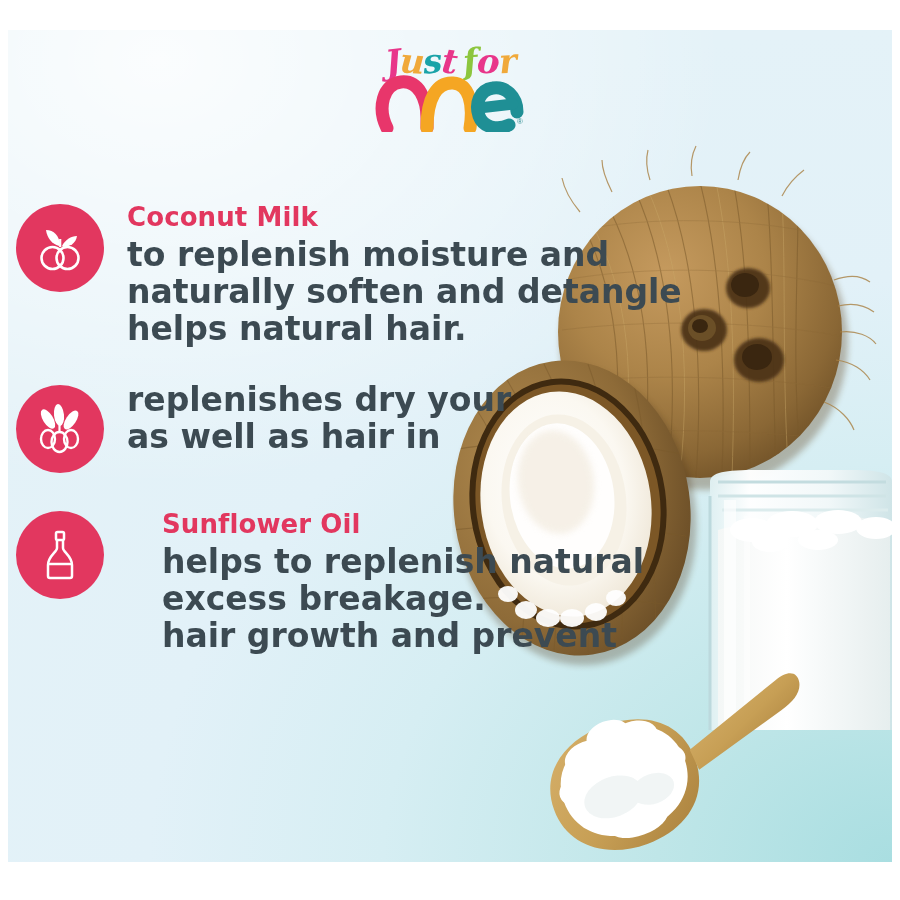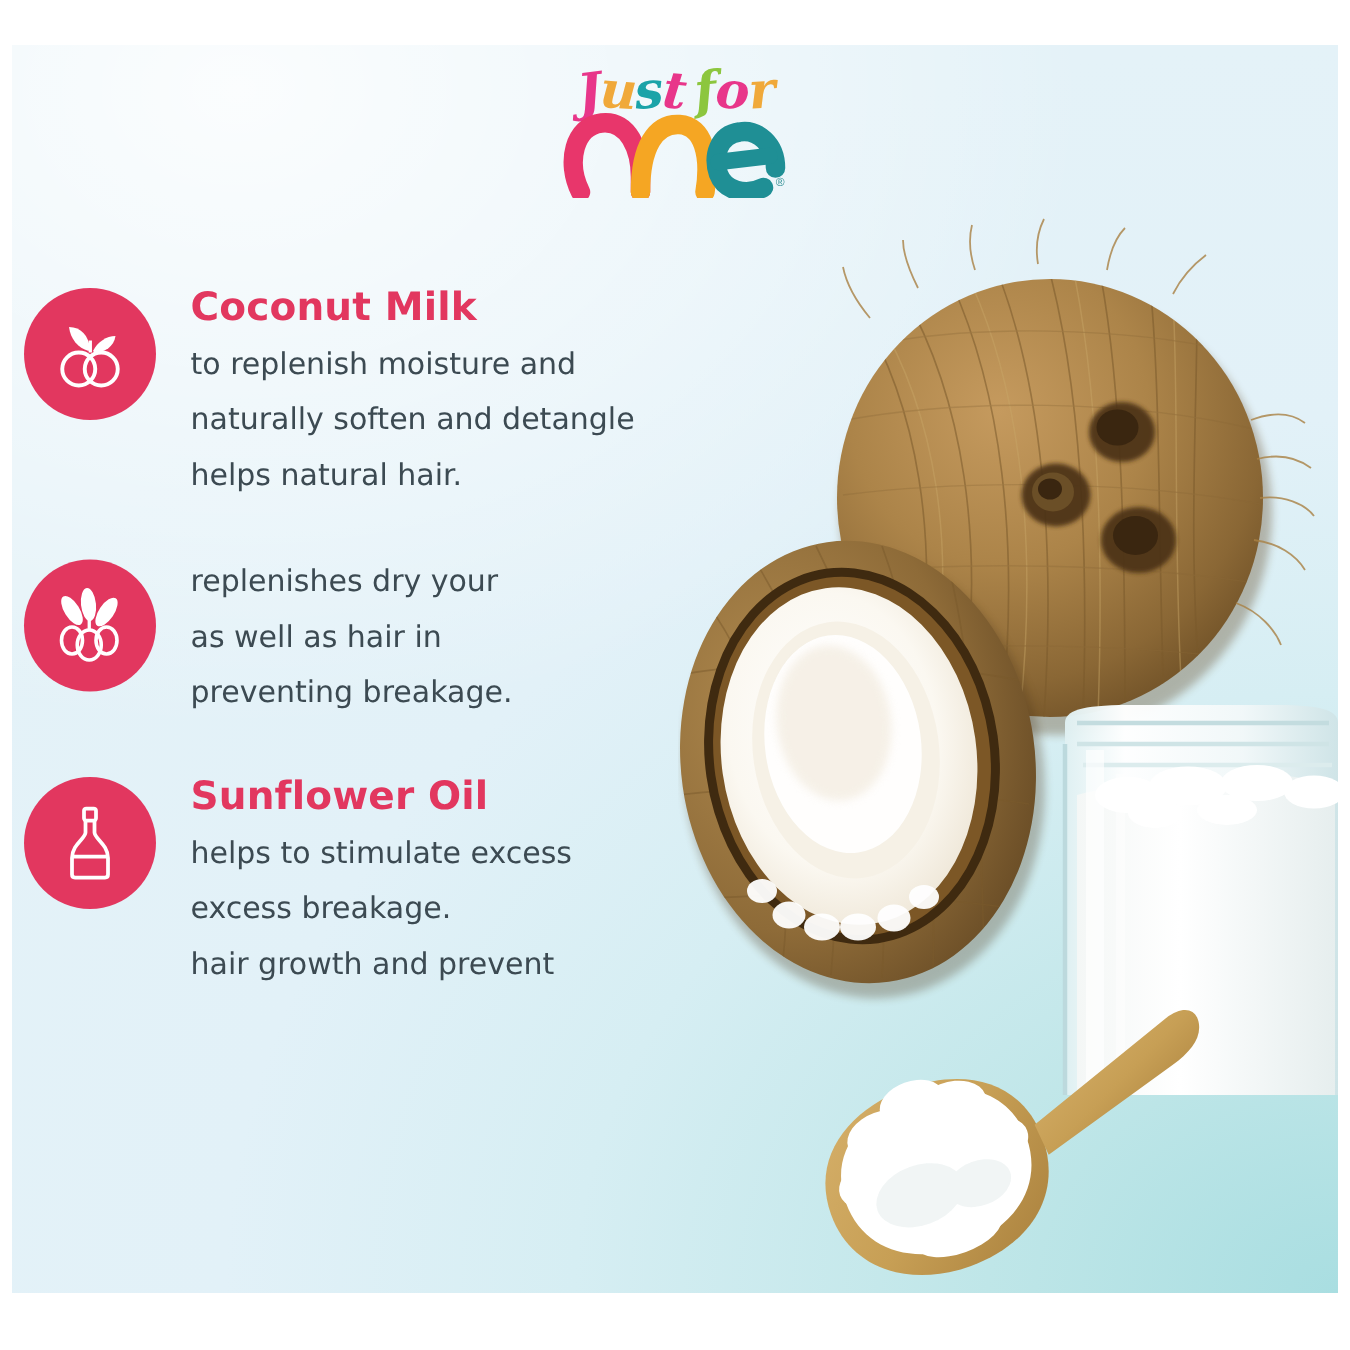--- a/index.html
+++ b/index.html
@@ -102,22 +102,23 @@
     position: absolute;
     left: 8px;
     top: 158px;
     width: 680px;
     z-index: 4;
   }
   .feature {
     display: flex;
     align-items: flex-start;
     margin-bottom: 34px;
-  }
-  .feature:last-child { margin-bottom: 0; }
+    margin-top: 12px;
+  }
+  .feature:last-child { margin-bottom: 0; gap: 35px; }
 
   .icon-badge {
     flex: 0 0 auto;
     width: 88px;
     height: 88px;
     border-radius: 50%;
     background: #e2375f;
     display: flex;
     align-items: center;
     justify-content: center;
@@ -135,22 +136,22 @@
     font-weight: bold;
     font-size: 26px;
     line-height: 34px;
     letter-spacing: .1px;
     margin: 0 0 2px 0;
     white-space: nowrap;
   }
   .feature-body {
     color: #3c4a52;
     font-family: "DejaVu Sans", sans-serif;
-    font-weight: 400;
-    font-size: 20px;
+    font-weight: 700;
+    font-size: 33px;
     line-height: 37px;
     margin: 0;
     max-width: 520px;
   }
   .feature-body span { display: block; white-space: nowrap; }
 
   
   #photo {
     position: absolute;
     right: 0;
@@ -419,41 +420,40 @@
                 <ellipse cx="27.5" cy="41" rx="8" ry="10"></ellipse>
               </g>
               <path d="M27.5 31 L27.5 24" stroke="#ffffff" stroke-width="2.2" fill="none"></path>
             </svg>
           </span>
         </div>
         <div class="feature-text">
           <p class="feature-body">
             <span>replenishes dry your</span>
             <span>as well as hair in</span>
-            <span>preventing breakage.</span>
           </p>
         </div>
       </div>
 
       <div class="feature">
         <div class="icon-badge">
           <span>
             <svg width="56" height="56" viewBox="0 0 56 56" aria-hidden="true">
               <g fill="none" stroke="#ffffff" stroke-width="2.5" stroke-linejoin="round">
                 <rect x="24" y="5" width="8" height="8" rx="1.5"></rect>
                 <path d="M25 13 L25 21 C25 25 16 29 16 38 L16 49 C16 50.5 17 51 18 51 L38 51 C39 51 40 50.5 40 49 L40 38 C40 29 31 25 31 21 L31 13"></path>
                 <path d="M16.5 37 L39.5 37"></path>
               </g>
             </svg>
           </span>
         </div>
         <div class="feature-text">
           <p class="feature-title">Sunflower Oil</p>
           <p class="feature-body">
-            <span>helps to stimulate excess</span>
+            <span>helps to replenish natural</span>
             <span>excess breakage.</span>
             <span>hair growth and prevent</span>
           </p>
         </div>
       </div>
 
     </div>
   </div>
 </div>
 

